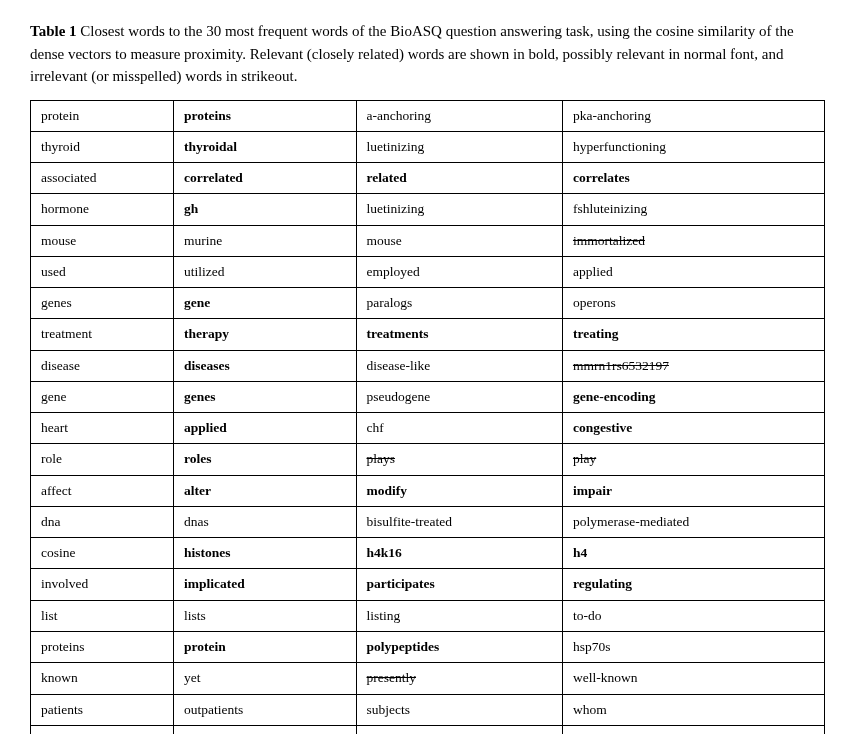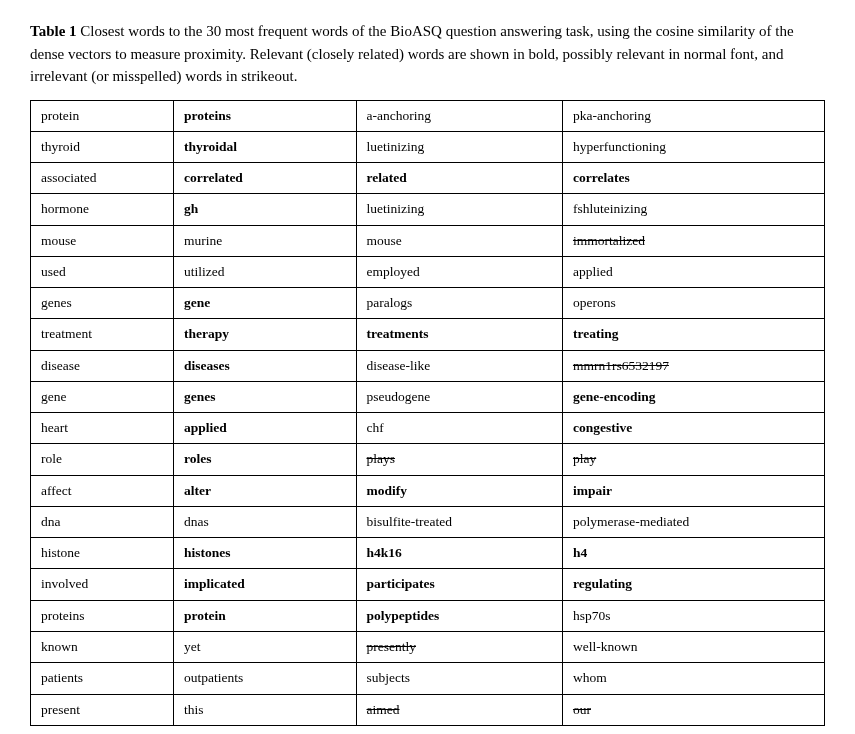--- a/index.html
+++ b/index.html
@@ -123,30 +123,36 @@
         <td class="col3"><span style="font-weight: bold;">modify</span></td>
         <td class="col4"><span style="font-weight: bold;">impair</span></td>
       </tr>
       <tr>
         <td class="col1"><span>dna</span></td>
         <td class="col2"><span>dnas</span></td>
         <td class="col3"><span>bisulfite-treated</span></td>
         <td class="col4"><span>polymerase-mediated</span></td>
       </tr>
       <tr>
-        <td class="col1"><span>histone</span></td>
+        <td class="col1"><span>cosine</span></td>
         <td class="col2"><span style="font-weight: bold;">histones</span></td>
         <td class="col3"><span style="font-weight: bold;">h4k16</span></td>
         <td class="col4"><span style="font-weight: bold;">h4</span></td>
       </tr>
       <tr>
         <td class="col1"><span>involved</span></td>
         <td class="col2"><span style="font-weight: bold;">implicated</span></td>
         <td class="col3"><span style="font-weight: bold;">participates</span></td>
         <td class="col4"><span style="font-weight: bold;">regulating</span></td>
+      </tr>
+      <tr>
+        <td class="col1"><span>list</span></td>
+        <td class="col2"><span>lists</span></td>
+        <td class="col3"><span>listing</span></td>
+        <td class="col4"><span>to-do</span></td>
       </tr>
       <tr>
         <td class="col1"><span>proteins</span></td>
         <td class="col2"><span style="font-weight: bold;">protein</span></td>
         <td class="col3"><span style="font-weight: bold;">polypeptides</span></td>
         <td class="col4"><span>hsp70s</span></td>
       </tr>
       <tr>
         <td class="col1"><span>known</span></td>
         <td class="col2"><span>yet</span></td>

